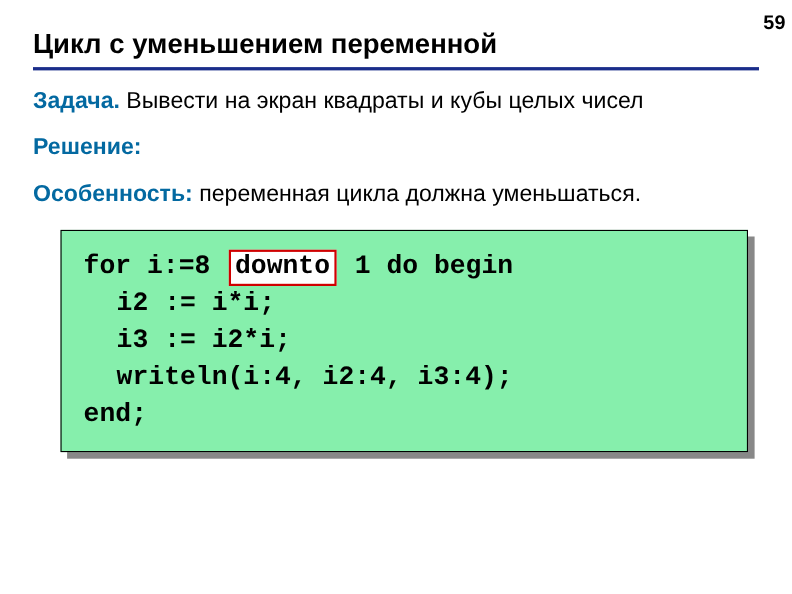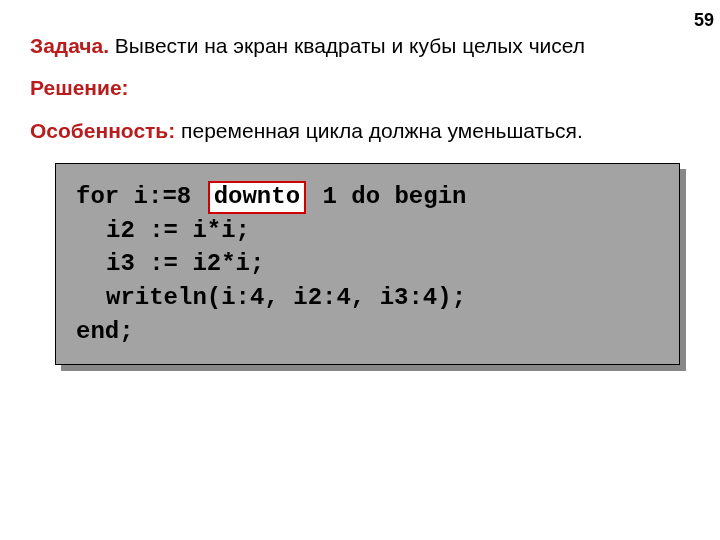--- a/index.html
+++ b/index.html
@@ -32,42 +32,42 @@
     padding-bottom: 6px;
     border-bottom: 3px solid #1a2d8a;
   }
   .body-text {
     font-size: 21px;
     line-height: 1.35;
     margin: 14px 0 0 0;
     color: #000;
   }
   .kw {
-    color: #b91c1c;
+    color: #0369a1;
     font-weight: bold;
   }
   .indent-cont {
     padding-left: 10px;
   }
   .code-wrap {
     margin: 18px 10px 0 25px;
     position: relative;
   }
   .code-shadow {
     position: absolute;
     top: 6px;
     left: 6px;
     right: -6px;
     bottom: -6px;
     background: #888;
     z-index: 0;
   }
   .code-box {
     position: relative;
-    background: #a3a3a3;
+    background: #86efac;
     border: 1px solid #000;
     padding: 16px 20px 16px 20px;
     z-index: 1;
     font-family: "Courier New", monospace;
     font-size: 24px;
     font-weight: bold;
     line-height: 1.4;
     color: #000;
     white-space: pre;
   }
@@ -84,20 +84,21 @@
     width: 30px;
   }
 </style>
 </head>
 <body>
 
 <div class="page-num">59</div>
 
 <div class="slide">
 
+  <h1 class="title">Цикл с уменьшением переменной</h1>
 
   <p class="body-text">
     <span class="kw">Задача.</span><span> Вывести на экран квадраты и кубы целых чисел</span><br>
   </p>
 
   <p class="body-text">
     <span class="kw">Решение:</span>
   </p>
 
   <p class="body-text">

